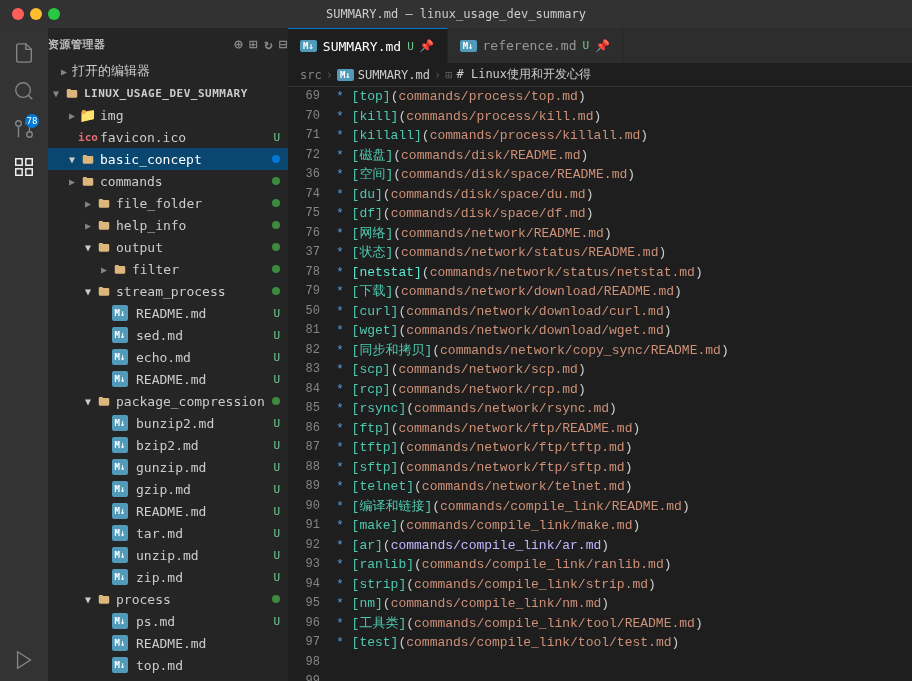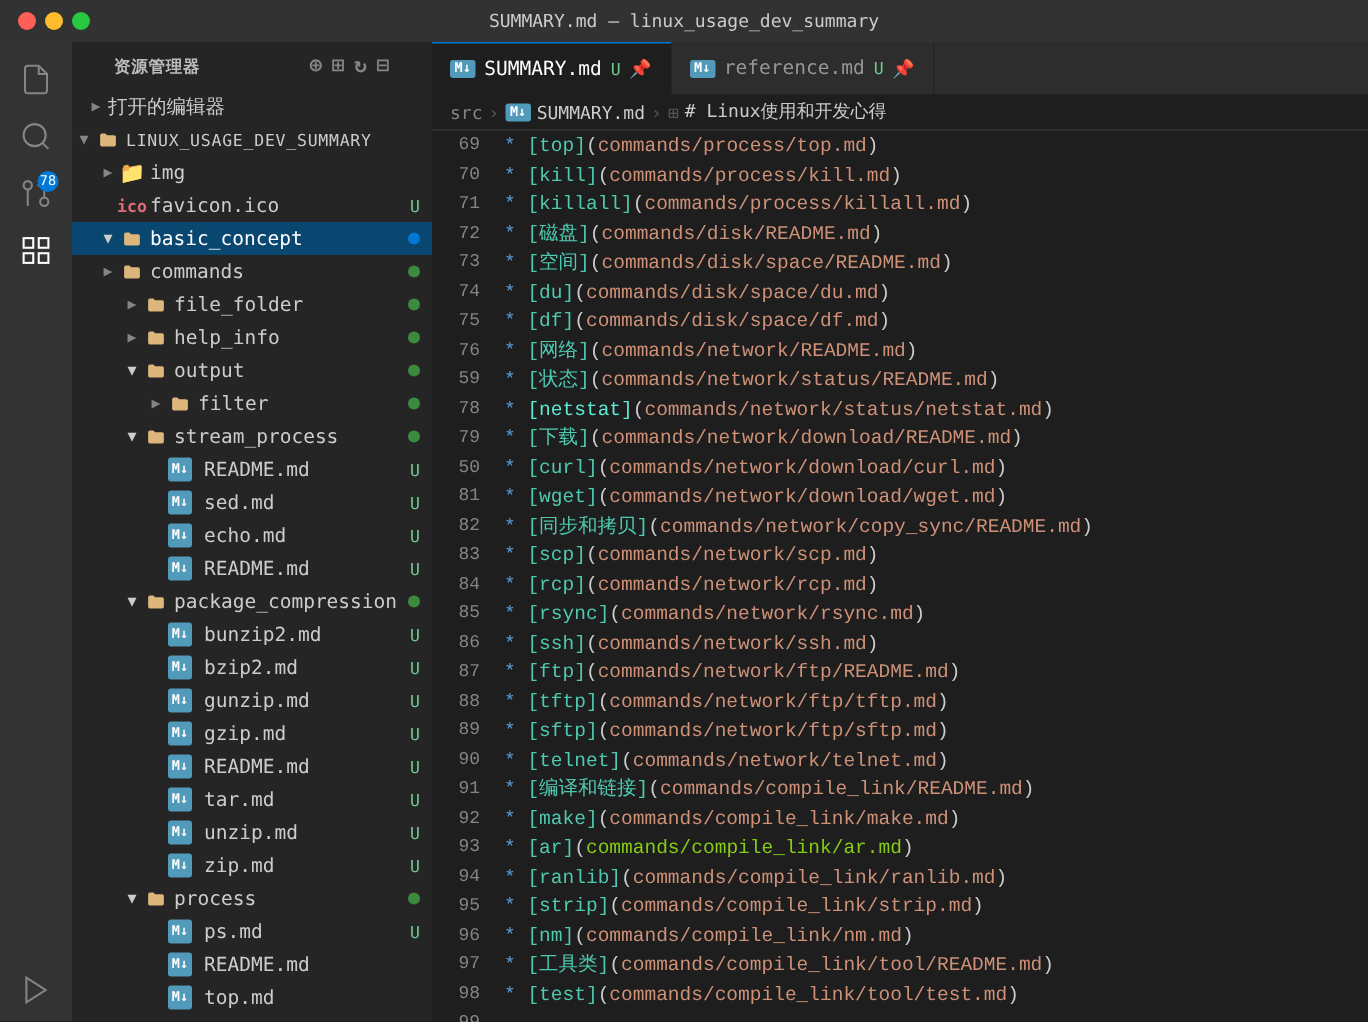--- a/index.html
+++ b/index.html
@@ -95,21 +95,21 @@
     
     .sidebar {
       width: 240px;
       background: #252526;
       display: flex;
       flex-direction: column;
       flex-shrink: 0;
       overflow: hidden;
     }
     .sidebar-header {
-      padding: 8px 28px;
+      padding: 8px 0;
       font-size: 11px;
       font-weight: 700;
       text-transform: uppercase;
       color: #bbbbbb;
       letter-spacing: 0.5px;
       display: flex;
       align-items: center;
       justify-content: space-between;
       gap: 28px;
     }
@@ -354,21 +354,21 @@
     </div>
 
     <div class="tree-container">
       <div class="tree-item">
         <div class="tree-arrow">▼</div>
         <div class="tree-icon">
           <svg width="14" height="14" viewBox="0 0 24 24" fill="#dcb67a">
               <path d="M3 7a2 2 0 012-2h4l2 2h8a2 2 0 012 2v9a2 2 0 01-2 2H5a2 2 0 01-2-2V7z"></path>
             </svg>
         </div>
-        <span class="tree-label" style="font-weight:normal;text-transform:uppercase;font-size:11px;letter-spacing:0.5px">LINUX_USAGE_DEV_SUMMARY</span>
+        <span class="tree-label" style="font-weight:bold;text-transform:uppercase;font-size:11px;letter-spacing:0.5px">LINUX_USAGE_DEV_SUMMARY</span>
       </div>
 
       <div class="tree-item">
         <div class="tree-indent"></div>
         <div class="tree-arrow">▶</div>
         <div class="tree-icon folder-icon">📁</div>
         <span class="tree-label">img</span>
       </div>
 
       <div class="tree-item">
@@ -685,25 +685,25 @@
       <span style="color:#cccccc"># Linux使用和开发心得</span>
     </div>
 
     <div class="code-editor">
       <div class="code-lines">
         <div class="line-numbers">
           <span class="line-number">69</span>
           <span class="line-number">70</span>
           <span class="line-number">71</span>
           <span class="line-number">72</span>
-          <span class="line-number">73</span>
+          <span class="line-number">36</span>
           <span class="line-number">74</span>
           <span class="line-number">75</span>
           <span class="line-number">76</span>
-          <span class="line-number">59</span>
+          <span class="line-number">37</span>
           <span class="line-number">78</span>
           <span class="line-number">79</span>
           <span class="line-number">50</span>
           <span class="line-number">81</span>
           <span class="line-number">82</span>
           <span class="line-number">83</span>
           <span class="line-number">84</span>
           <span class="line-number">85</span>
           <span class="line-number">86</span>
           <span class="line-number">87</span>
@@ -732,28 +732,27 @@
           <div class="code-line"><span style="color:#569cd6">    * </span><span style="color:#4ec9b0">[网络]</span><span style="color:#cccccc">(</span><span style="color:#ce9178">commands/network/README.md</span><span style="color:#cccccc">)</span></div>
           <div class="code-line"><span style="color:#569cd6">        * </span><span style="color:#4ec9b0">[状态]</span><span style="color:#cccccc">(</span><span style="color:#ce9178">commands/network/status/README.md</span><span style="color:#cccccc">)</span></div>
           <div class="code-line"><span style="color:#569cd6">            * </span><span style="color:#5eead4">[netstat]</span><span style="color:#cccccc">(</span><span style="color:#ce9178">commands/network/status/netstat.md</span><span style="color:#cccccc">)</span></div>
           <div class="code-line"><span style="color:#569cd6">        * </span><span style="color:#4ec9b0">[下载]</span><span style="color:#cccccc">(</span><span style="color:#ce9178">commands/network/download/README.md</span><span style="color:#cccccc">)</span></div>
           <div class="code-line"><span style="color:#569cd6">            * </span><span style="color:#4ec9b0">[curl]</span><span style="color:#cccccc">(</span><span style="color:#ce9178">commands/network/download/curl.md</span><span style="color:#cccccc">)</span></div>
           <div class="code-line"><span style="color:#569cd6">            * </span><span style="color:#4ec9b0">[wget]</span><span style="color:#cccccc">(</span><span style="color:#ce9178">commands/network/download/wget.md</span><span style="color:#cccccc">)</span></div>
           <div class="code-line"><span style="color:#569cd6">        * </span><span style="color:#4ec9b0">[同步和拷贝]</span><span style="color:#cccccc">(</span><span style="color:#ce9178">commands/network/copy_sync/README.md</span><span style="color:#cccccc">)</span></div>
           <div class="code-line"><span style="color:#569cd6">            * </span><span style="color:#4ec9b0">[scp]</span><span style="color:#cccccc">(</span><span style="color:#ce9178">commands/network/scp.md</span><span style="color:#cccccc">)</span></div>
           <div class="code-line"><span style="color:#569cd6">            * </span><span style="color:#4ec9b0">[rcp]</span><span style="color:#cccccc">(</span><span style="color:#ce9178">commands/network/rcp.md</span><span style="color:#cccccc">)</span></div>
           <div class="code-line"><span style="color:#569cd6">            * </span><span style="color:#4ec9b0">[rsync]</span><span style="color:#cccccc">(</span><span style="color:#ce9178">commands/network/rsync.md</span><span style="color:#cccccc">)</span></div>
-          <div class="code-line"><span style="color:#569cd6">    * </span><span style="color:#4ec9b0">[ssh]</span><span style="color:#cccccc">(</span><span style="color:#ce9178">commands/network/ssh.md</span><span style="color:#cccccc">)</span></div>
           <div class="code-line"><span style="color:#569cd6">    * </span><span style="color:#4ec9b0">[ftp]</span><span style="color:#cccccc">(</span><span style="color:#ce9178">commands/network/ftp/README.md</span><span style="color:#cccccc">)</span></div>
           <div class="code-line"><span style="color:#569cd6">        * </span><span style="color:#4ec9b0">[tftp]</span><span style="color:#cccccc">(</span><span style="color:#ce9178">commands/network/ftp/tftp.md</span><span style="color:#cccccc">)</span></div>
           <div class="code-line"><span style="color:#569cd6">        * </span><span style="color:#4ec9b0">[sftp]</span><span style="color:#cccccc">(</span><span style="color:#ce9178">commands/network/ftp/sftp.md</span><span style="color:#cccccc">)</span></div>
           <div class="code-line"><span style="color:#569cd6">    * </span><span style="color:#4ec9b0">[telnet]</span><span style="color:#cccccc">(</span><span style="color:#ce9178">commands/network/telnet.md</span><span style="color:#cccccc">)</span></div>
           <div class="code-line"><span style="color:#569cd6">    * </span><span style="color:#4ec9b0">[编译和链接]</span><span style="color:#cccccc">(</span><span style="color:#ce9178">commands/compile_link/README.md</span><span style="color:#cccccc">)</span></div>
           <div class="code-line"><span style="color:#569cd6">        * </span><span style="color:#4ec9b0">[make]</span><span style="color:#cccccc">(</span><span style="color:#ce9178">commands/compile_link/make.md</span><span style="color:#cccccc">)</span></div>
-          <div class="code-line"><span style="color:#569cd6">        * </span><span style="color:#4ec9b0">[ar]</span><span style="color:#cccccc">(</span><span style="color:#84cc16">commands/compile_link/ar.md</span><span style="color:#cccccc">)</span></div>
+          <div class="code-line"><span style="color:#569cd6">        * </span><span style="color:#4ec9b0">[ar]</span><span style="color:#cccccc">(</span><span style="color:#c4b5fd">commands/compile_link/ar.md</span><span style="color:#cccccc">)</span></div>
           <div class="code-line"><span style="color:#569cd6">        * </span><span style="color:#4ec9b0">[ranlib]</span><span style="color:#cccccc">(</span><span style="color:#ce9178">commands/compile_link/ranlib.md</span><span style="color:#cccccc">)</span></div>
           <div class="code-line"><span style="color:#569cd6">        * </span><span style="color:#4ec9b0">[strip]</span><span style="color:#cccccc">(</span><span style="color:#ce9178">commands/compile_link/strip.md</span><span style="color:#cccccc">)</span></div>
           <div class="code-line"><span style="color:#569cd6">        * </span><span style="color:#4ec9b0">[nm]</span><span style="color:#cccccc">(</span><span style="color:#ce9178">commands/compile_link/nm.md</span><span style="color:#cccccc">)</span></div>
           <div class="code-line"><span style="color:#569cd6">    * </span><span style="color:#4ec9b0">[工具类]</span><span style="color:#cccccc">(</span><span style="color:#ce9178">commands/compile_link/tool/README.md</span><span style="color:#cccccc">)</span></div>
           <div class="code-line"><span style="color:#569cd6">        * </span><span style="color:#4ec9b0">[test]</span><span style="color:#cccccc">(</span><span style="color:#ce9178">commands/compile_link/tool/test.md</span><span style="color:#cccccc">)</span></div>
 
         </div>
       </div>
     </div>
   </div>

